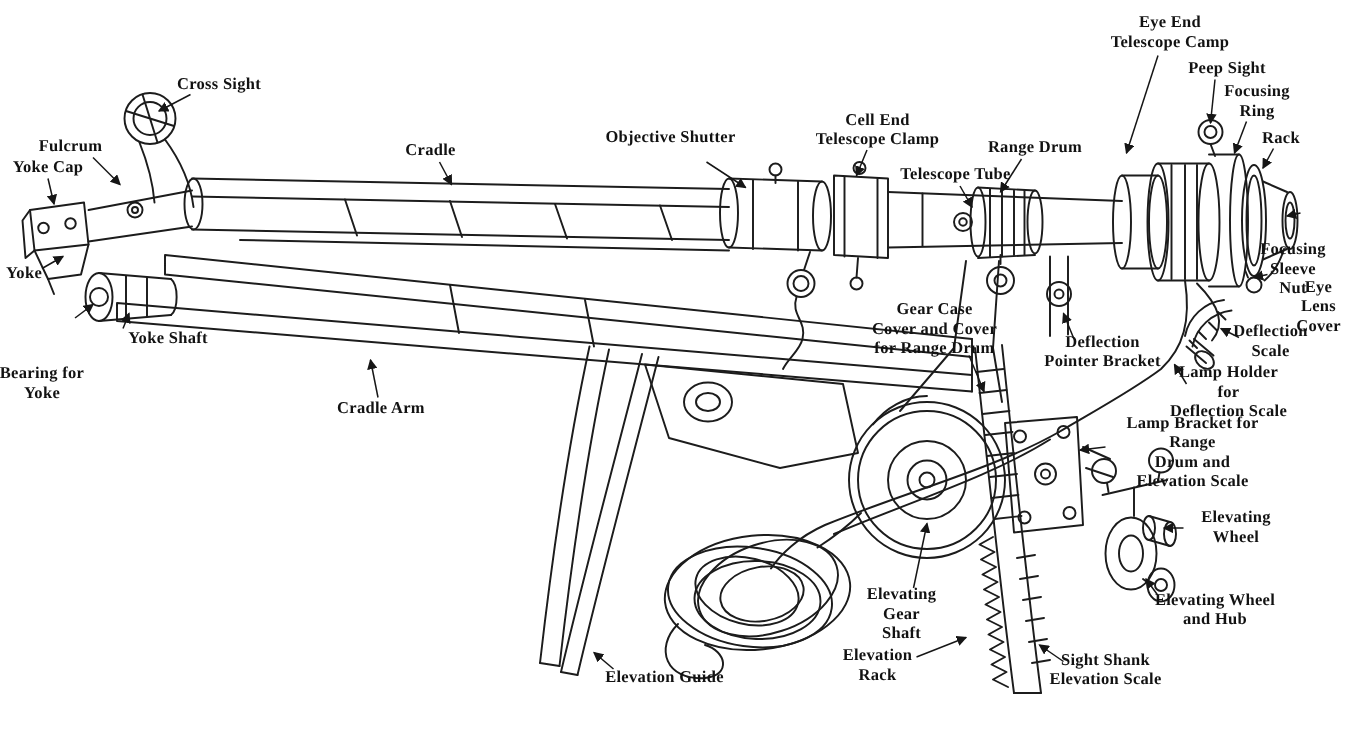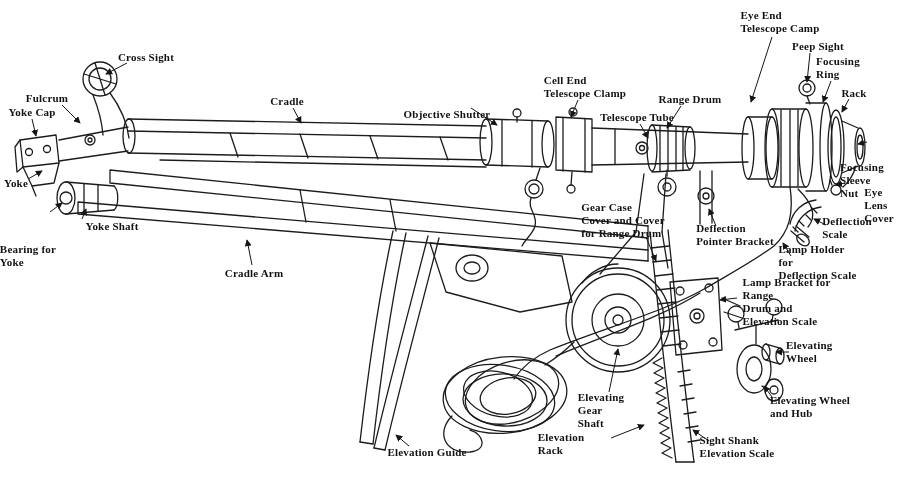--- a/index.html
+++ b/index.html
@@ -9,20 +9,21 @@
     background:#ffffff;
     overflow:hidden;
     font-family:"Liberation Serif", serif;
   }
   svg.illustration{position:absolute;left:0;top:0;}
   .part-label{
     position:absolute;
     transform:translate(-50%,-50%);
     font:600 11px/1.18 "Liberation Serif", serif;
     color:#121212;
+    text-align:center;
     white-space:pre-line;
     letter-spacing:.2px;
     pointer-events:none;
   }
   .leader{stroke:#161616;stroke-width:1;fill:none;}
 </style>
 </head>
 <body>
 
 <div class="figure">
@@ -268,21 +269,21 @@
 
   <div id="label-layer">
       <div class="part-label" style="left: 146px; top: 57px;">Cross Sight</div>
       <div class="part-label" style="left: 47px; top: 98px;">Fulcrum</div>
       <div class="part-label" style="left: 32px; top: 112px;">Yoke Cap</div>
       <div class="part-label" style="left: 16px; top: 183px;">Yoke</div>
       <div class="part-label" style="left: 28px; top: 216px; margin-top: 40px;">Bearing for
 Yoke</div>
       <div class="part-label" style="left: 78px; top: 226px; margin-left: 34px;">Yoke Shaft</div>
       <div class="part-label" style="left: 287px; top: 101px;">Cradle</div>
-      <div class="part-label" style="left: 441px; top: 114px; padding-left: 12px;">Objective Shutter</div>
+      <div class="part-label" style="left: 441px; top: 92px; padding-left: 12px;">Objective Shutter</div>
       <div class="part-label" style="left: 585px; top: 87px;">Cell End
 Telescope Clamp</div>
       <div class="part-label" style="left: 637px; top: 117px;">Telescope Tube</div>
       <div class="part-label" style="left: 690px; top: 99px;">Range Drum</div>
       <div class="part-label" style="left: 780px; top: 22px;">Eye End
 Telescope Camp</div>
       <div class="part-label" style="left: 818px; top: 46px;">Peep Sight</div>
       <div class="part-label" style="left: 838px; top: 68px;">Focusing
 Ring</div>
       <div class="part-label" style="left: 854px; top: 93px;">Rack</div>
@@ -303,20 +304,20 @@
       <div class="part-label" style="left: 795px; top: 302px;">Lamp Bracket for Range
 Drum and
 Elevation Scale</div>
       <div class="part-label" style="left: 254px; top: 273px;">Cradle Arm</div>
       <div class="part-label" style="left: 824px; top: 352px;">Elevating Wheel</div>
       <div class="part-label" style="left: 789px; top: 407px; margin-left: 21px;">Elevating Wheel
 and Hub</div>
       <div class="part-label" style="left: 601px; top: 410px;">Elevating
 Gear
 Shaft</div>
-      <div class="part-label" style="left: 561px; top: 444px;">Elevation
+      <div class="part-label" style="left: 585px; top: 444px;">Elevation
 Rack</div>
       <div class="part-label" style="left: 737px; top: 447px; font-family: Liberation Serif, serif;">Sight Shank
 Elevation Scale</div>
-      <div class="part-label" style="left: 411px; top: 452px; padding-left: 32px;">Elevation Guide</div>
+      <div class="part-label" style="left: 427px; top: 452px; padding-left: 32px;">Elevation Guide</div>
     </div>
 
 </div>
 
 </body></html>

